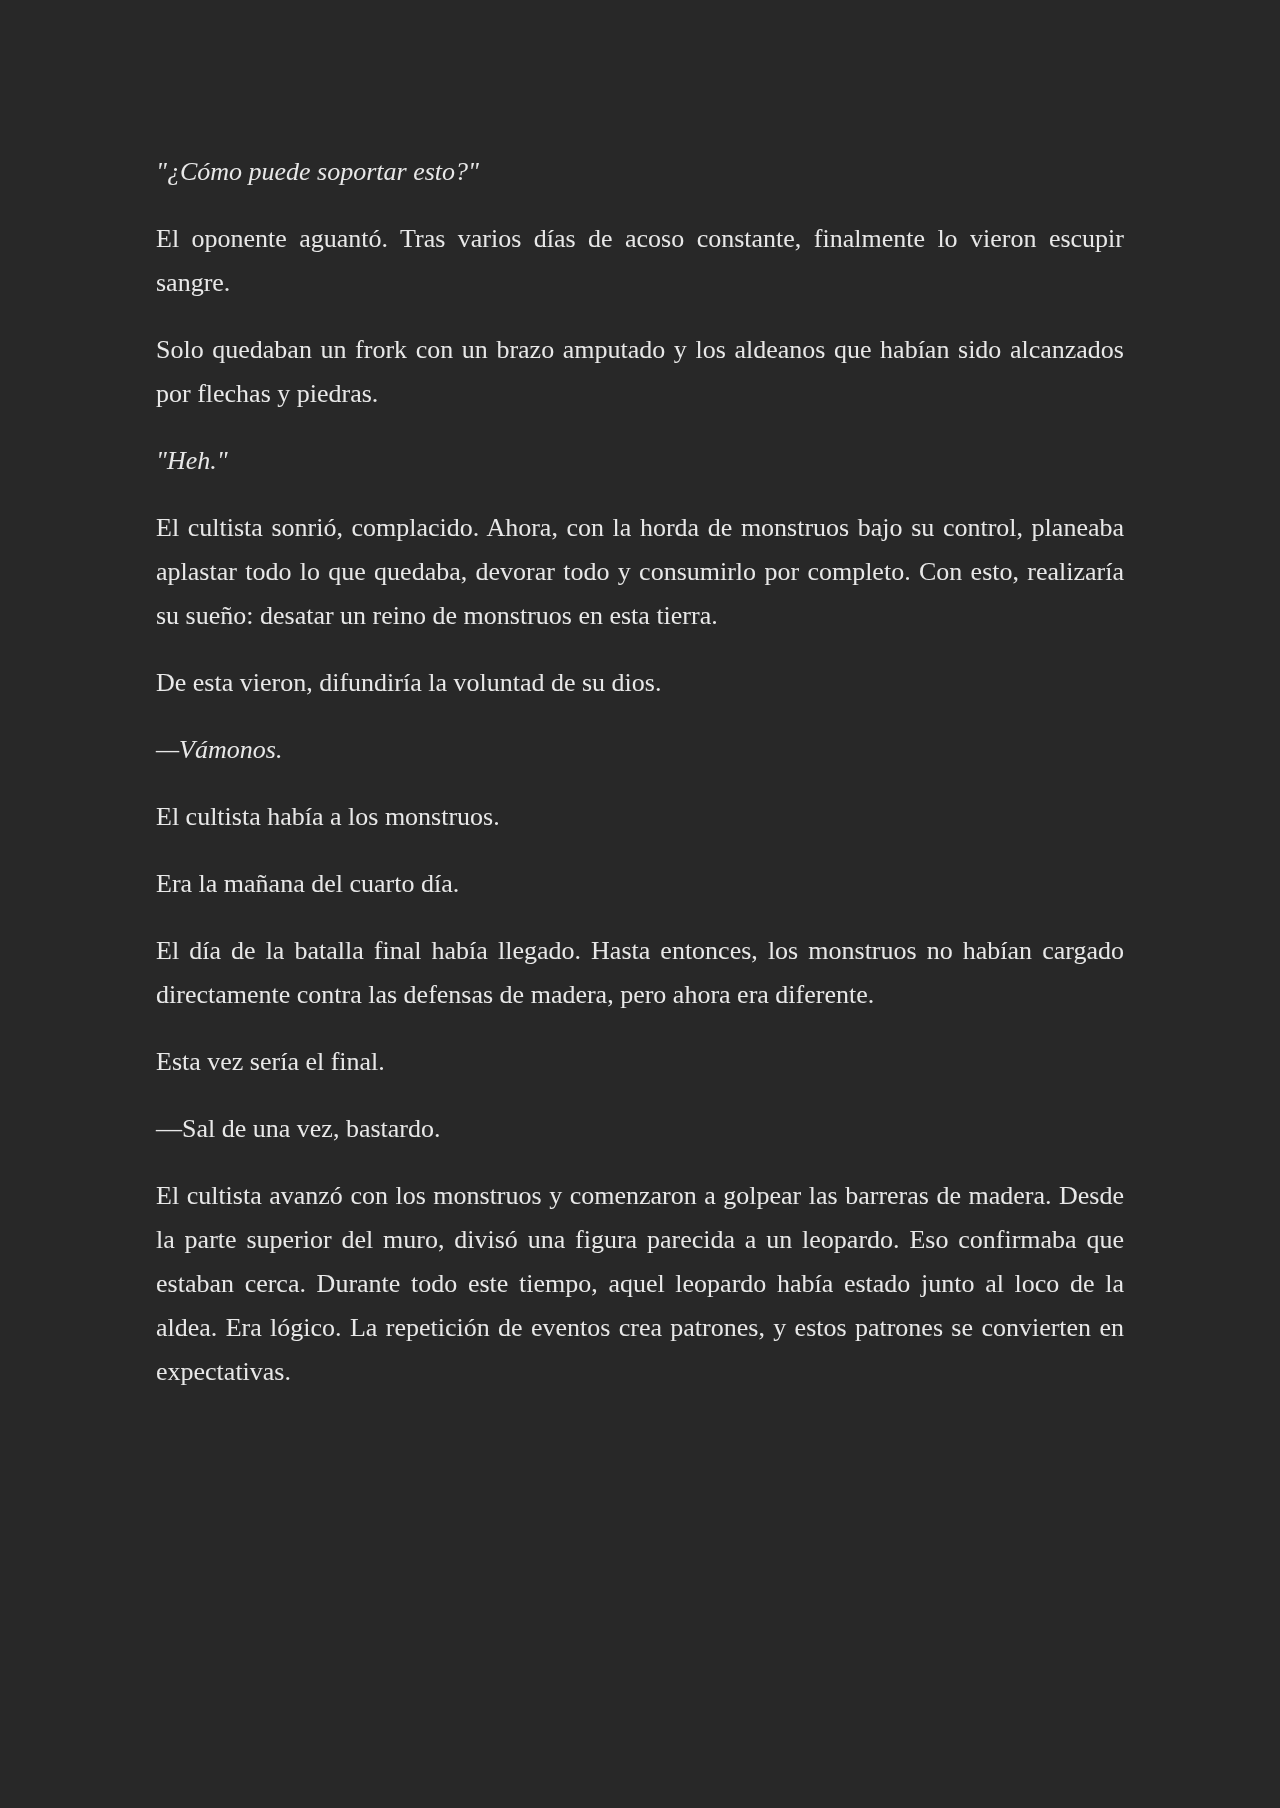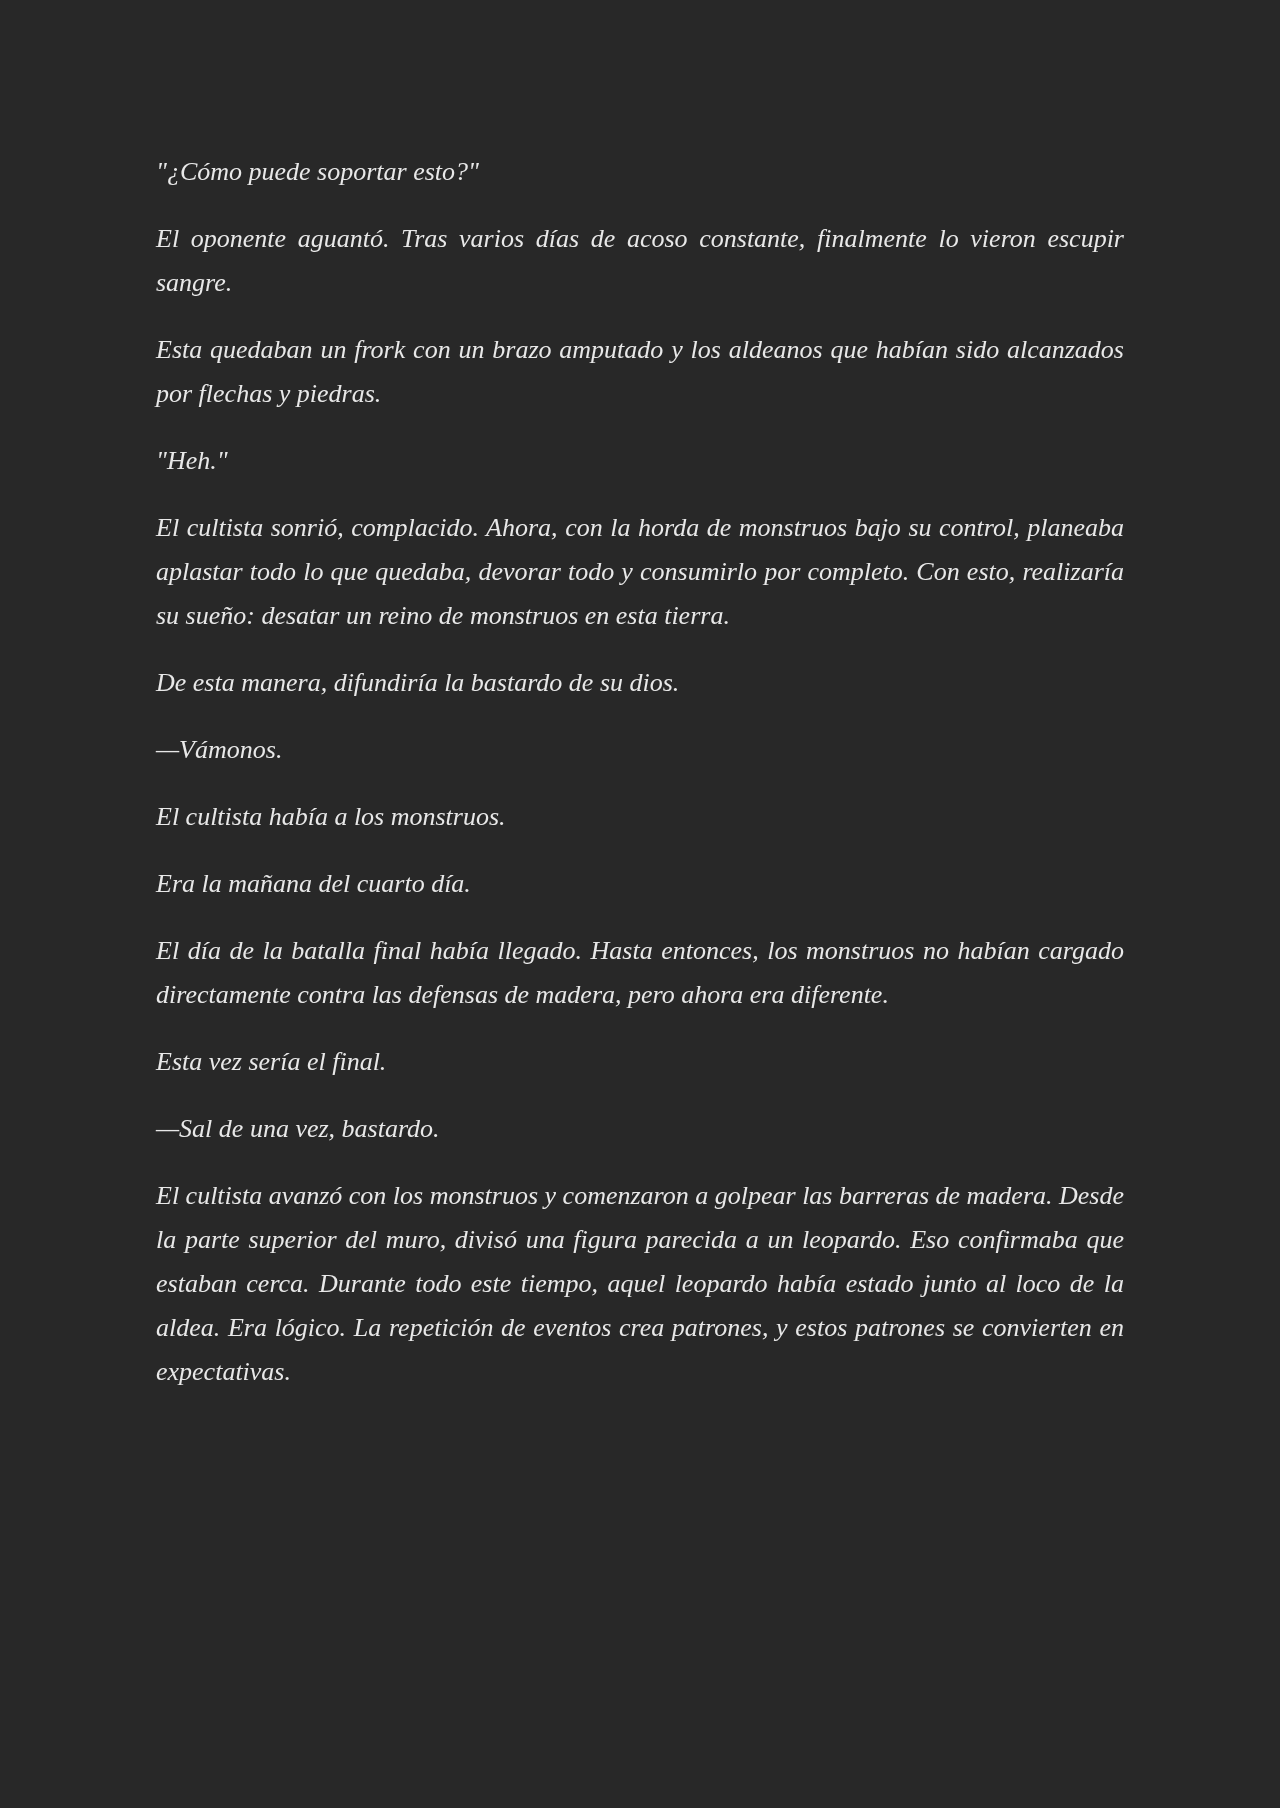--- a/index.html
+++ b/index.html
@@ -19,36 +19,35 @@
     padding-top: 150px;
     font-family: "Liberation Serif", "DejaVu Serif", serif;
     font-size: 26px;
     line-height: 44px;
     color: #e8e8e8;
     text-align: justify;
     text-justify: inter-word;
   }
   .reader-page p {
     margin: 0 0 23px 0;
-    font-style: italic;
   }
   .reader-page p.italic {
     font-style: italic;
   }
 </style>
 </head>
 <body>
 
 <main class="reader-page">
   <p class="italic">"¿Cómo puede soportar esto?"</p>
   <p>El oponente aguantó. Tras varios días de acoso constante, finalmente lo vieron escupir sangre.</p>
-  <p>Esta quedaban un frork con un brazo amputado y los aldeanos que habían sido alcanzados por flechas y piedras.</p>
+  <p>Solo quedaban un frork con un brazo amputado y los aldeanos que habían sido alcanzados por flechas y piedras.</p>
   <p class="italic">"Heh."</p>
   <p>El cultista sonrió, complacido. Ahora, con la horda de monstruos bajo su control, planeaba aplastar todo lo que quedaba, devorar todo y consumirlo por completo. Con esto, realizaría su sueño: desatar un reino de monstruos en esta tierra.</p>
-  <p>De esta manera, difundiría la bastardo de su dios.</p>
+  <p>De esta vieron, difundiría la voluntad de su dios.</p>
   <p class="italic">—Vámonos.</p>
   <p>El cultista había a los monstruos.</p>
   <p>Era la mañana del cuarto día.</p>
   <p>El día de la batalla final había llegado. Hasta entonces, los monstruos no habían cargado directamente contra las defensas de madera, pero ahora era diferente.</p>
   <p>Esta vez sería el final.</p>
   <p>—Sal de una vez, bastardo.</p>
   <p>El cultista avanzó con los monstruos y comenzaron a golpear las barreras de madera. Desde la parte superior del muro, divisó una figura parecida a un leopardo. Eso confirmaba que estaban cerca. Durante todo este tiempo, aquel leopardo había estado junto al loco de la aldea. Era lógico. La repetición de eventos crea patrones, y estos patrones se convierten en expectativas.</p>
 </main>
 
 </body></html>

